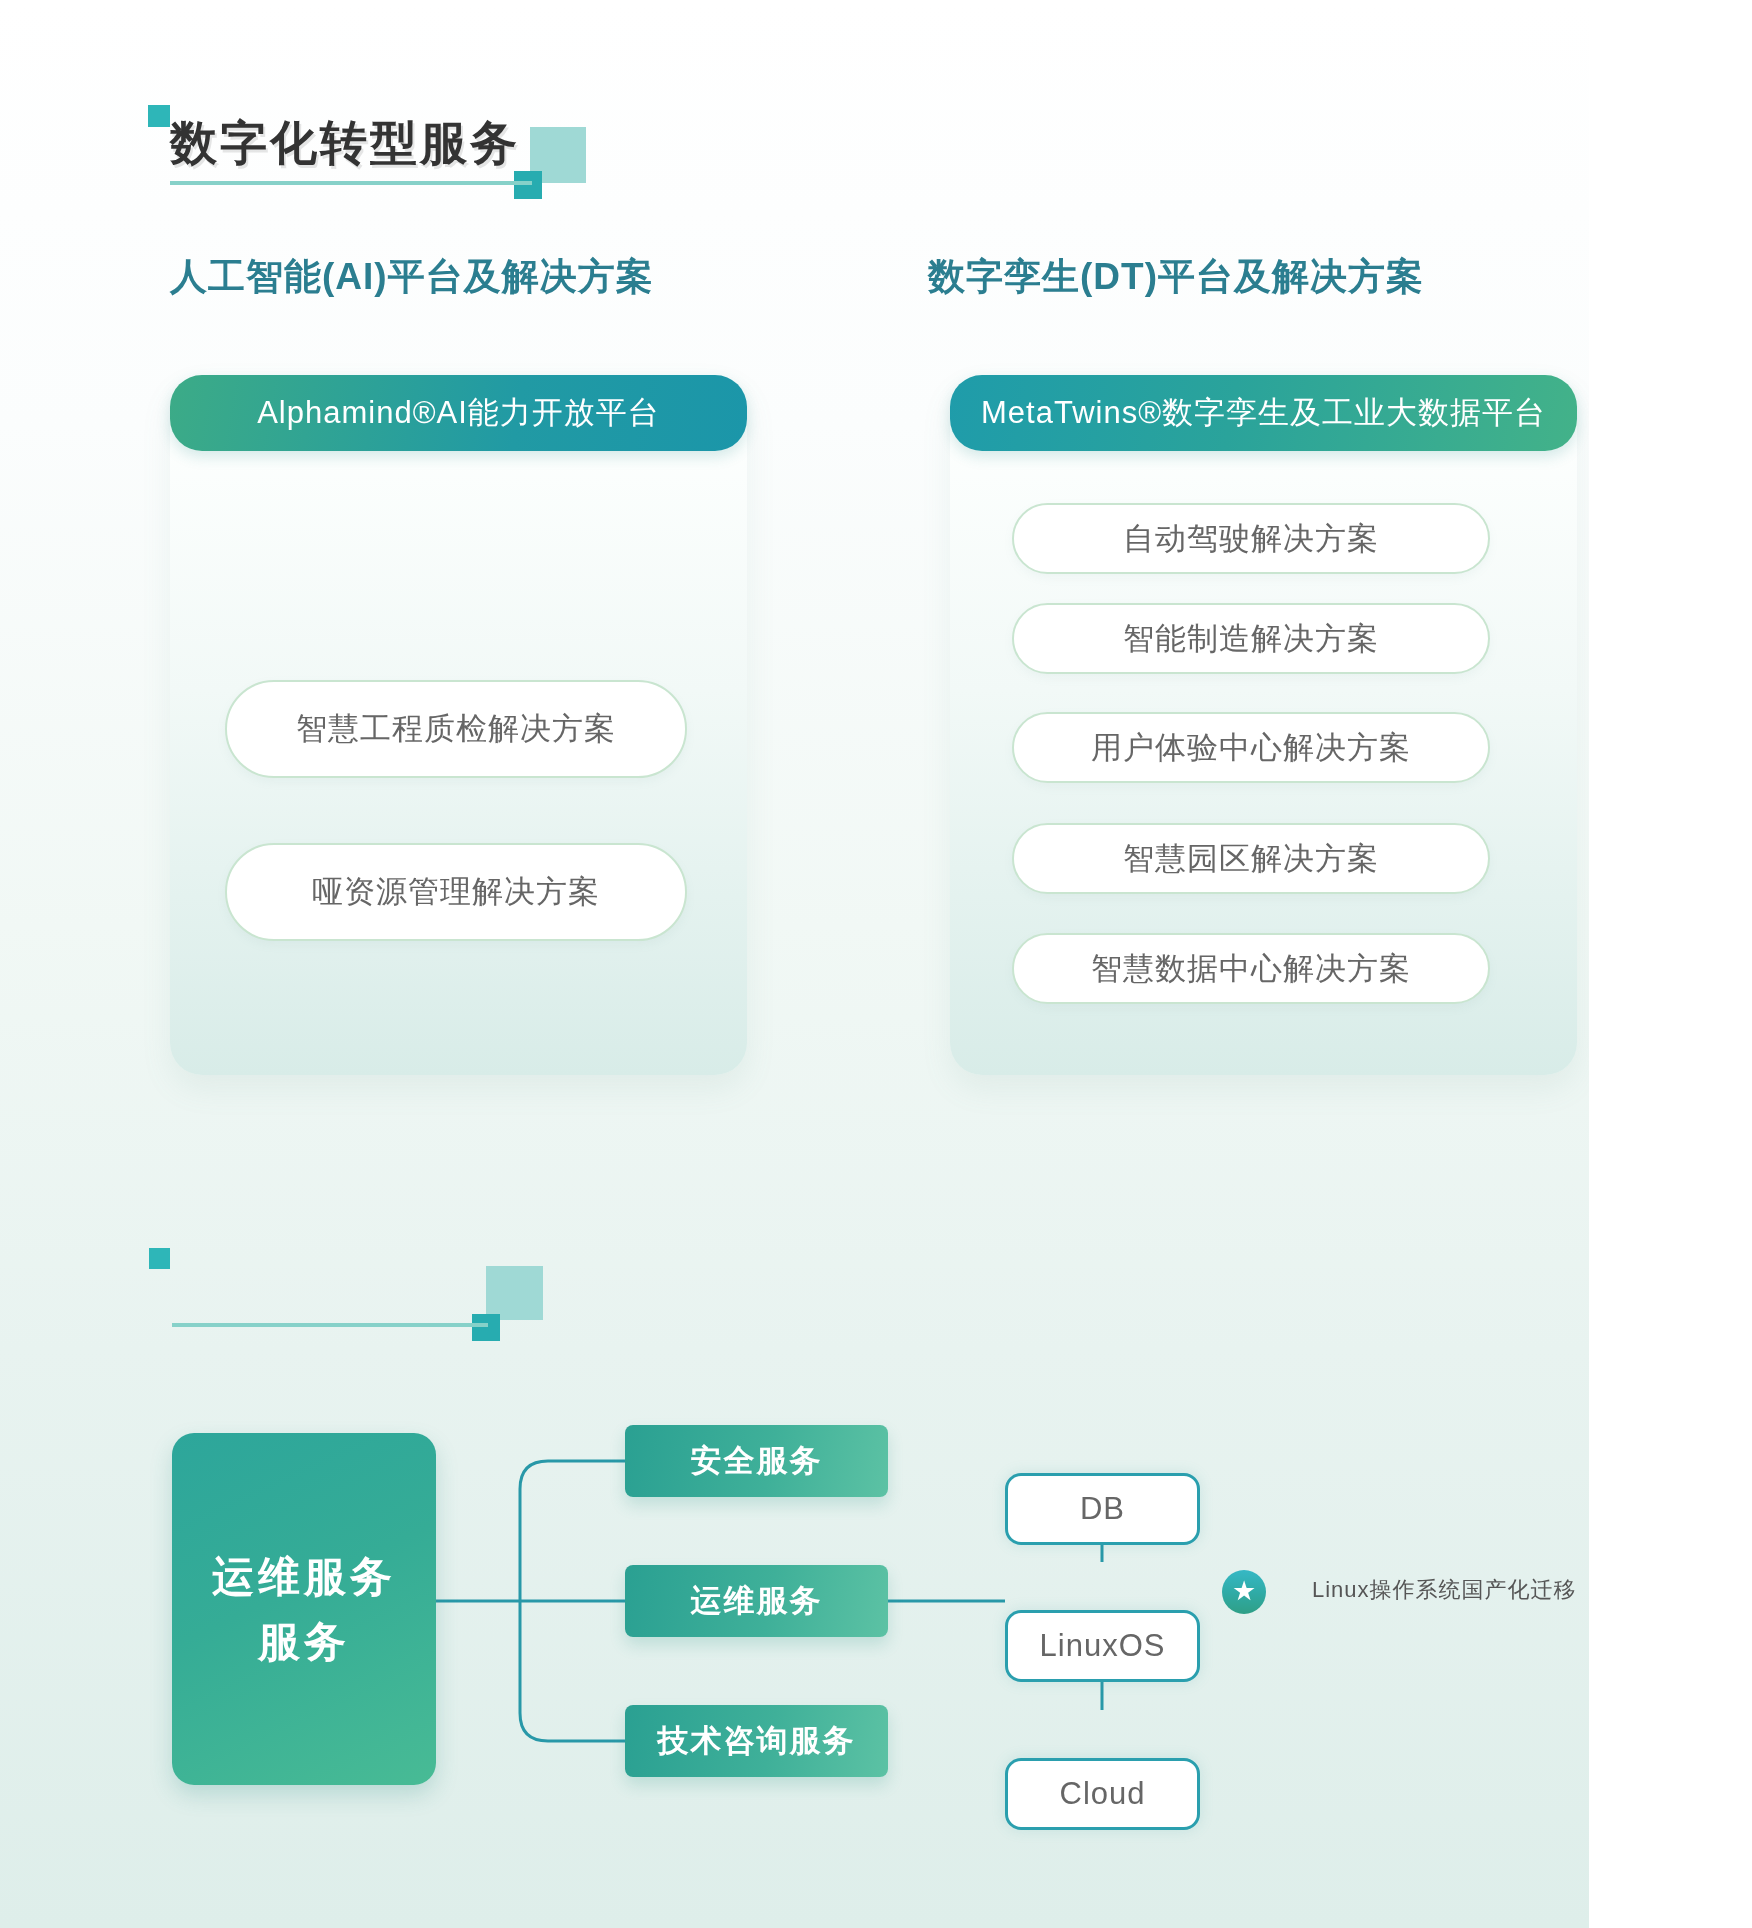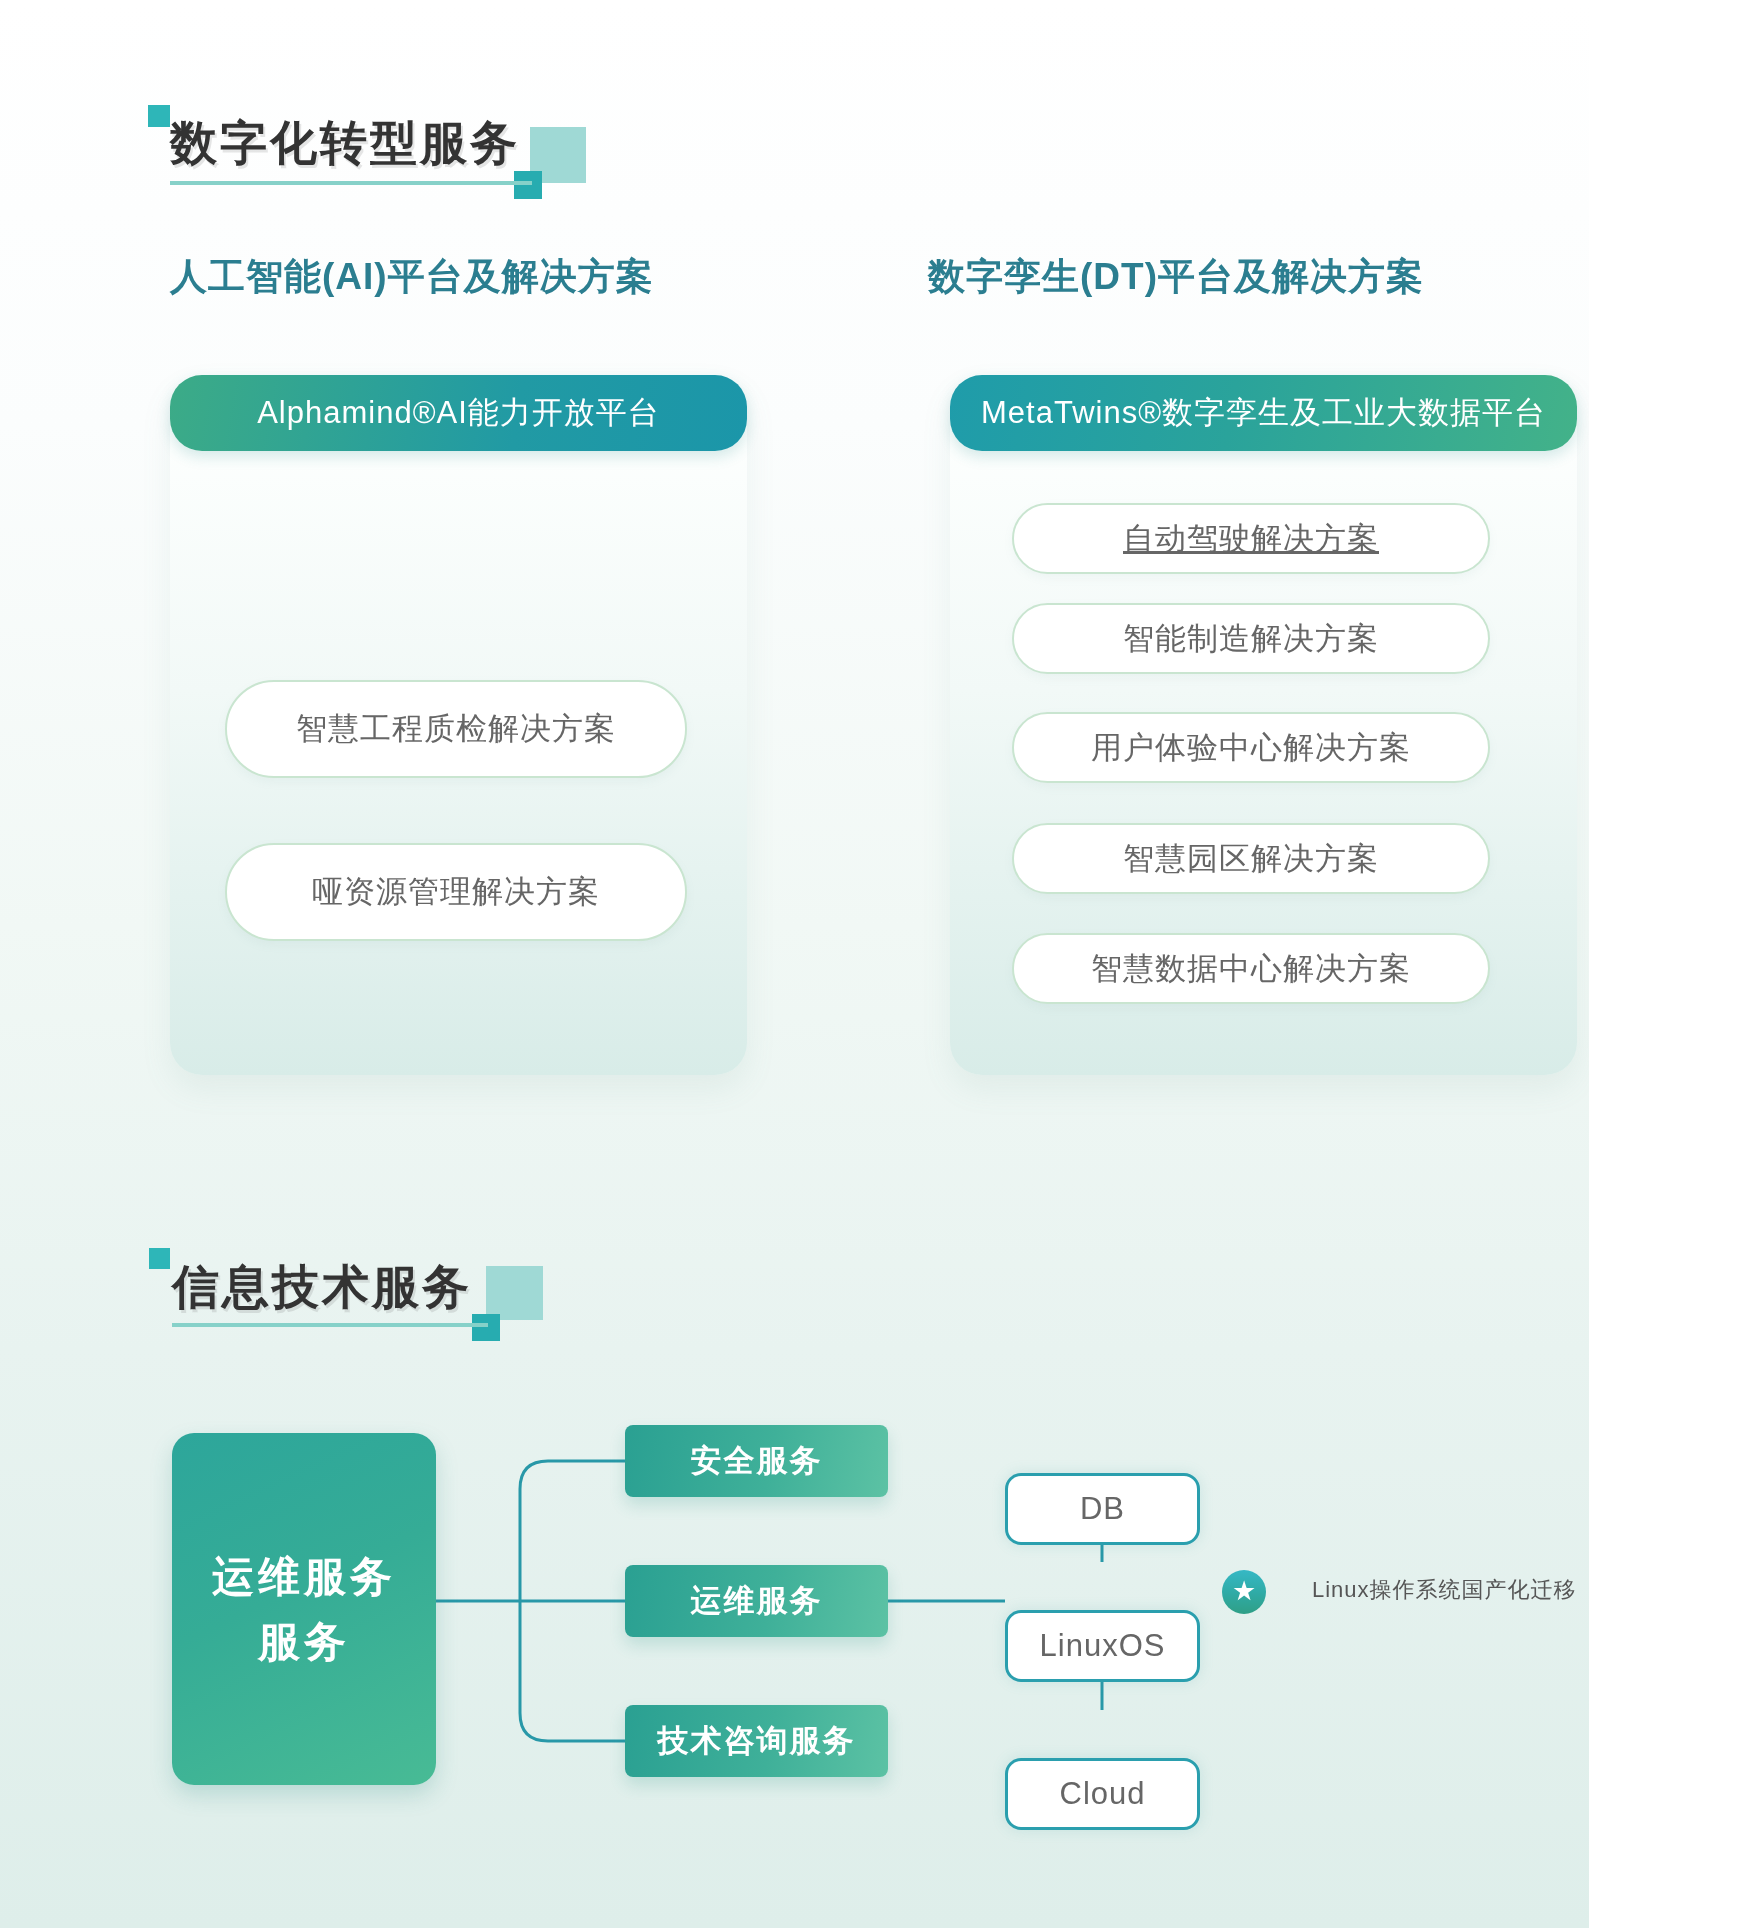--- a/index.html
+++ b/index.html
@@ -97,29 +97,28 @@
   <div class="col-heading" style="left:928px;top:252px;">数字孪生(DT)平台及解决方案</div>
 
   <div class="card" style="left:170px;top:375px;width:577px;height:700px;">
     <div class="card-header grad-ai">Alphamind®AI能力开放平台</div>
     <div class="pill lpill" style="top:305px;">智慧工程质检解决方案</div>
     <div class="pill lpill" style="top:468px;">哑资源管理解决方案</div>
   </div>
 
   <div class="card" style="left:950px;top:375px;width:627px;height:700px;">
     <div class="card-header grad-dt">MetaTwins®数字孪生及工业大数据平台</div>
-    <div class="pill rpill" style="top:128px;text-decoration:underline;">自动驾驶解决方案</div>
+    <div class="pill rpill" style="top:128px;">自动驾驶解决方案</div>
     <div class="pill rpill" style="top:228px;">智能制造解决方案</div>
     <div class="pill rpill" style="top:337px;">用户体验中心解决方案</div>
     <div class="pill rpill" style="top:558px;">智慧数据中心解决方案</div>
     <div class="pill rpill" style="top:448px;">智慧园区解决方案</div>
   </div>
 
   <span class="sq" style="left:149px;top:1248px;width:21px;height:21px;background:#2eb6b8;"></span>
-  <div class="sec-title" style="left:172px;top:1256px;">信息技术服务</div>
   <span class="sq" style="left:486px;top:1266px;width:57px;height:54px;background:#9fd9d5;"></span>
   <span class="sq" style="left:472px;top:1314px;width:28px;height:27px;background:#27acb0;"></span>
   <div class="underline" style="left:172px;top:1323px;width:316px;"></div>
 
   <svg class="flow-svg" width="1752" height="1928" viewBox="0 0 1752 1928">
     <path d="M 436 1601 H 625" fill="none" stroke="#2898a8" stroke-width="3"></path>
     <path d="M 625 1461 H 548 Q 520 1461 520 1489 V 1713 Q 520 1741 548 1741 H 625" fill="none" stroke="#2898a8" stroke-width="3"></path>
     <path d="M 888 1601 H 1005" fill="none" stroke="#2898a8" stroke-width="3"></path>
     <path d="M 1102 1497 V 1562" fill="none" stroke="#2898a8" stroke-width="3"></path>
     <path d="M 1102 1634 V 1710" fill="none" stroke="#2898a8" stroke-width="3"></path>

